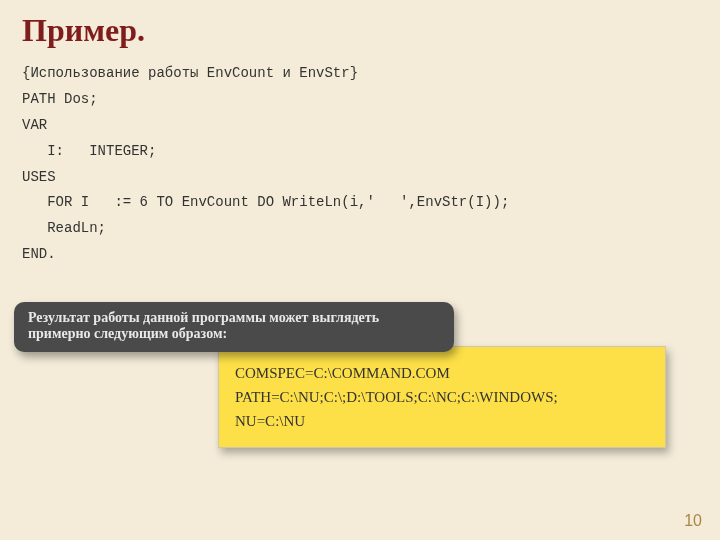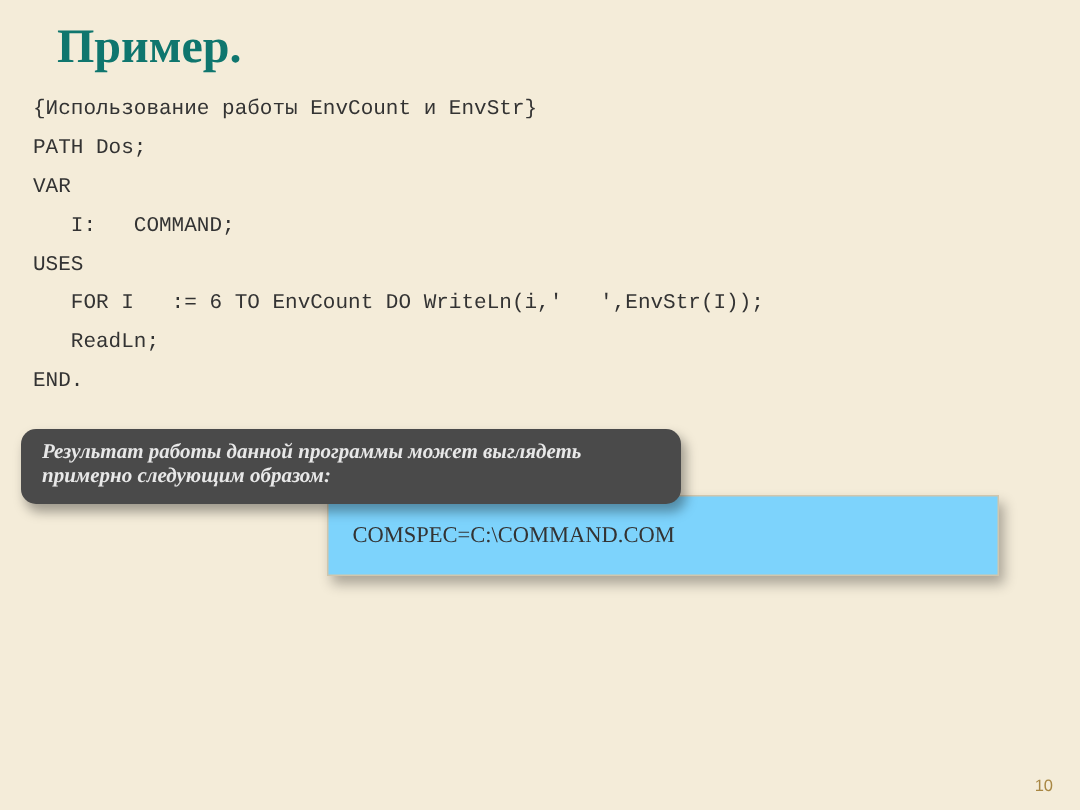--- a/index.html
+++ b/index.html
@@ -7,82 +7,83 @@
     width: 720px;
     height: 540px;
     background: #f4ecd9;
     font-family: Georgia, 'Times New Roman', serif;
     position: relative;
     overflow: hidden;
   }
   .title {
     font-size: 32px;
     font-weight: bold;
-    color: #0f766e;
-    padding: 12px 0 8px 38px;
+    color: #7f1d1d;
+    padding: 12px 0 8px 22px;
   }
   .code-block {
     padding: 4px 22px 10px 22px;
     font-family: 'Courier New', Courier, monospace;
     font-size: 14px;
     color: #333;
     line-height: 1.85;
     white-space: pre;
   }
   .result-caption {
-    margin: 8px 0 0 14px;
+    margin: 24px 0 0 14px;
     width: 440px;
     background: #4a4a4a;
     color: #e8e8e8;
     font-family: 'Times New Roman', serif;
     font-size: 14px;
-    font-style: italic;
     font-weight: bold;
     padding: 8px 14px 10px 14px;
     border-radius: 10px;
     box-shadow: 3px 5px 8px rgba(0,0,0,0.35);
     position: relative;
     z-index: 2;
   }
   .output-box {
     margin: -6px 0 0 218px;
     width: 448px;
-    background: #7dd3fc;
+    background: #fde047;
     border: 1px solid #d0c6ad;
     padding: 14px 16px 14px 16px;
     font-family: 'Times New Roman', serif;
     font-size: 15px;
     color: #333;
     line-height: 1.6;
     box-shadow: 3px 5px 8px rgba(0,0,0,0.3);
     position: relative;
     z-index: 1;
   }
   .page-num {
     position: absolute;
     bottom: 10px;
     right: 18px;
     font-family: Arial, sans-serif;
-    font-size: 11px;
+    font-size: 16px;
     color: #a88744;
   }
 </style>
 </head>
 <body>
 
 <div class="title">Пример.</div>
 
 <div class="code-block"><span>{Использование работы EnvCount и EnvStr}</span>
 <span>PATH Dos;</span>
 <span>VAR</span>
-<span>   I:   COMMAND;</span>
+<span>   I:   INTEGER;</span>
 <span>USES</span>
 <span>   FOR I   := 6 TO EnvCount DO WriteLn(i,'   ',EnvStr(I));</span>
 <span>   ReadLn;</span>
 <span>END.</span></div>
 
 <div class="result-caption">Результат работы данной программы может выглядеть примерно следующим образом:</div>
 
 <div class="output-box">
   <div>COMSPEC=C:\COMMAND.COM</div>
+  <div>PATH=C:\NU;C:\;D:\TOOLS;C:\NC;C:\WINDOWS;</div>
+  <div>NU=C:\NU</div>
 </div>
 
 <div class="page-num">10</div>
 
 </body></html>

